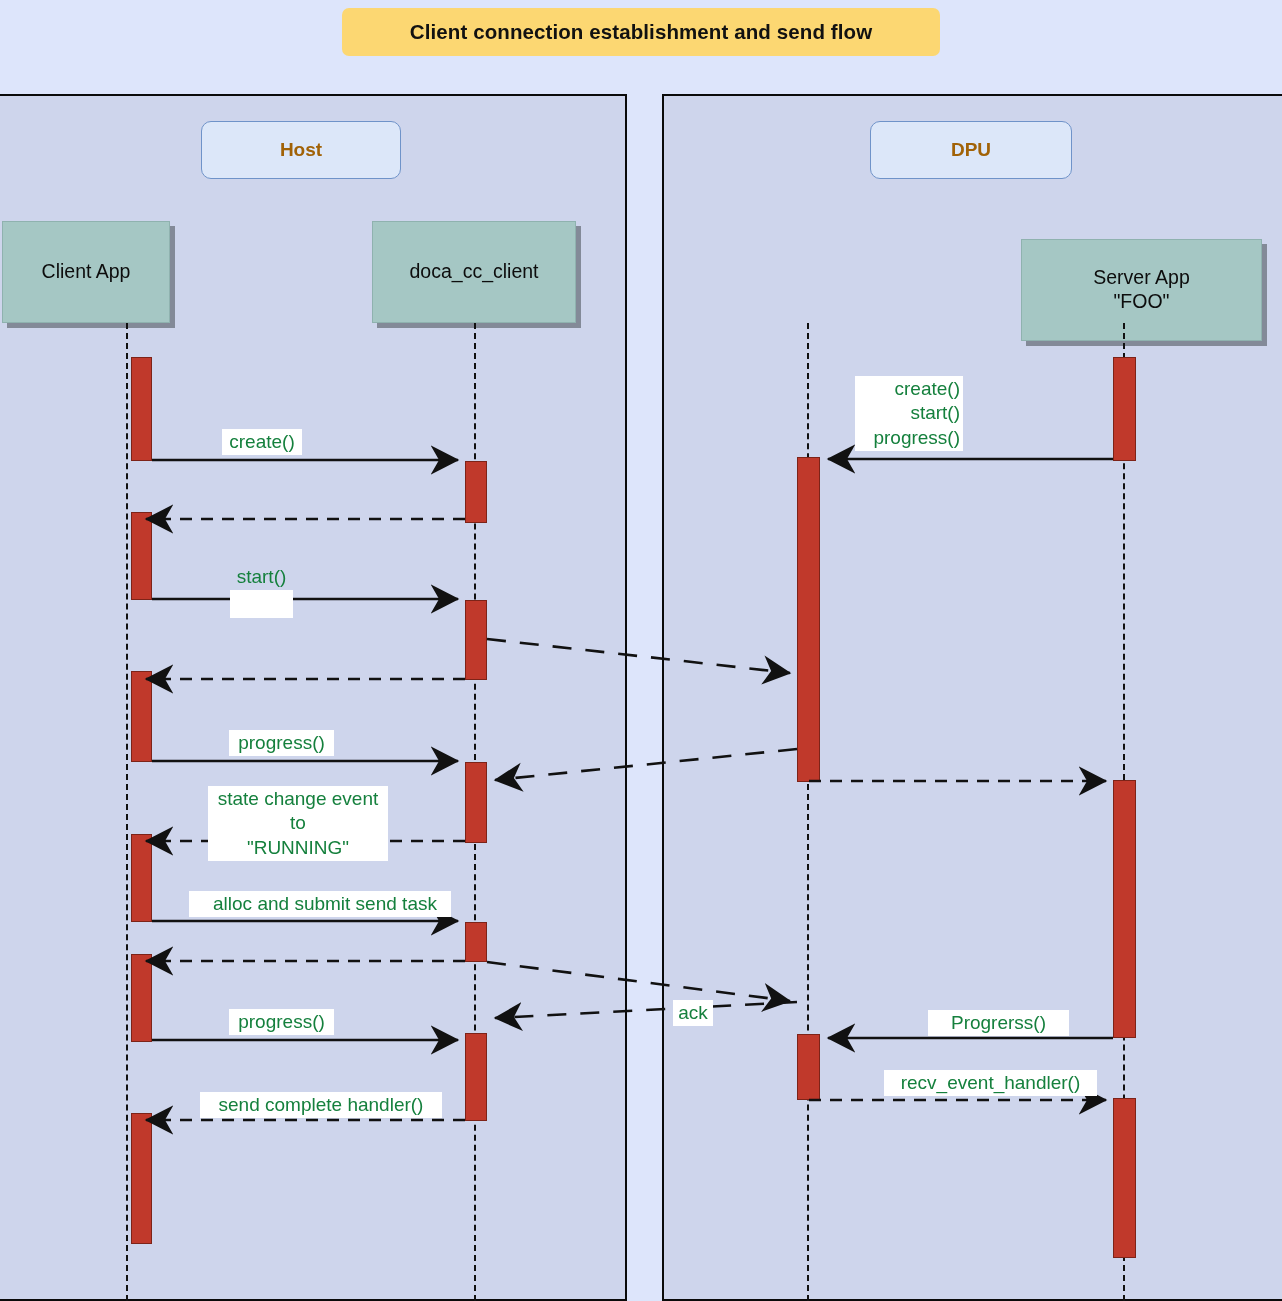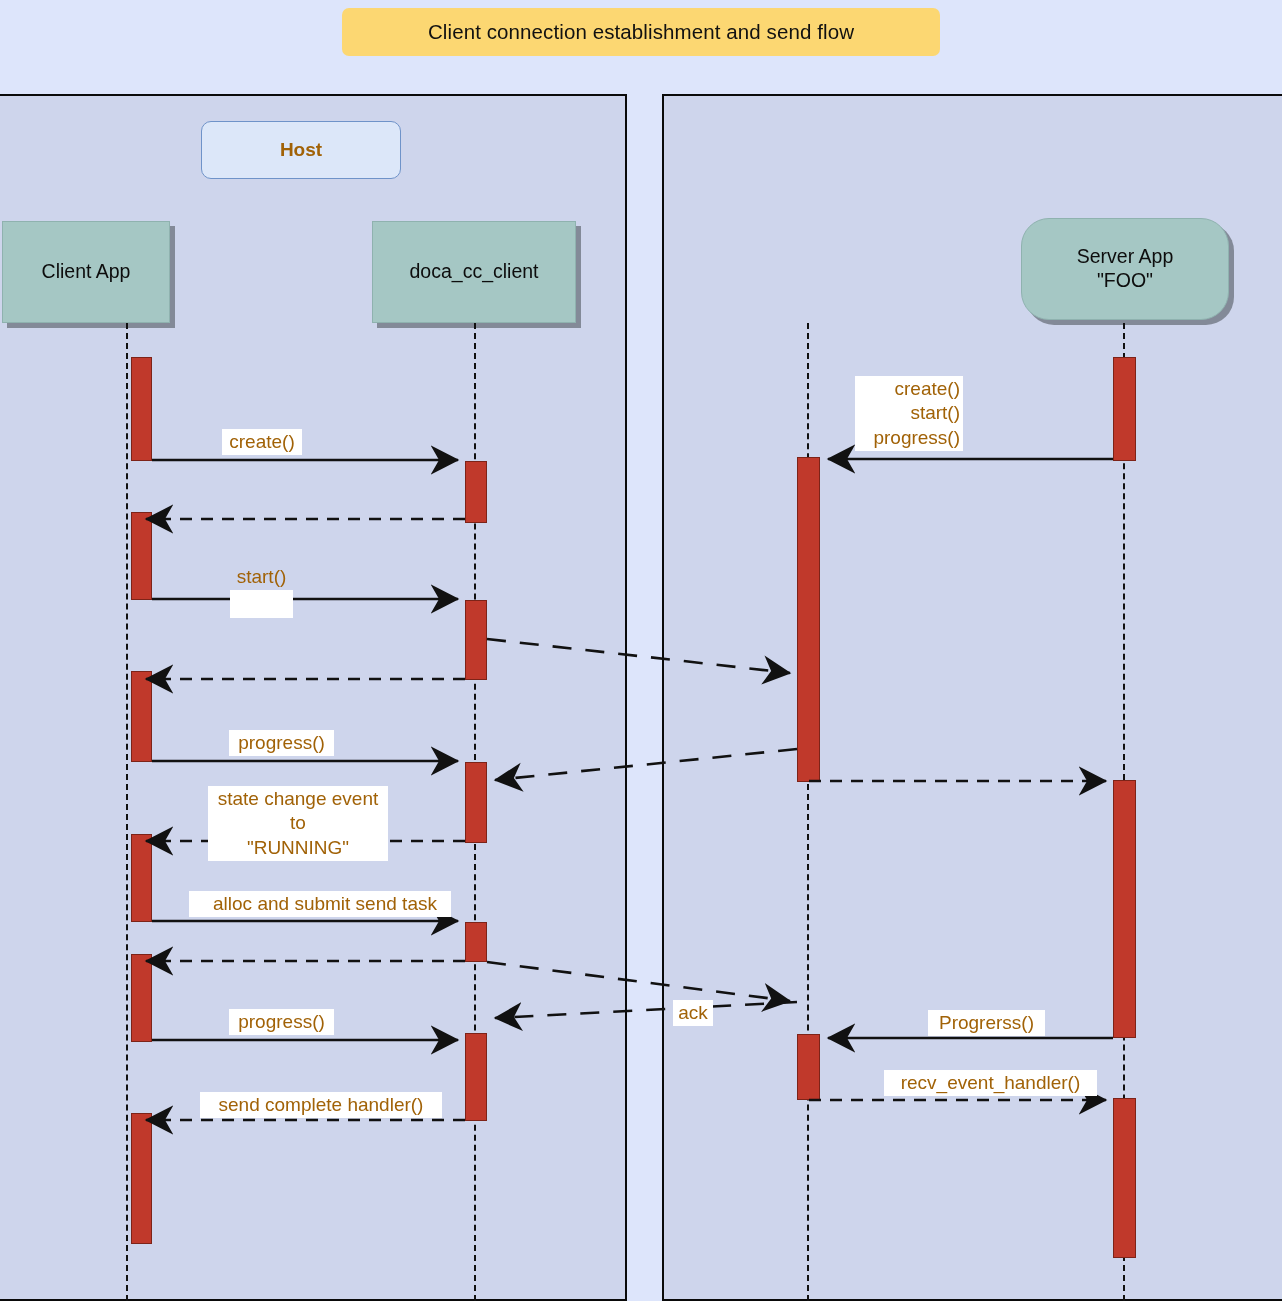--- a/index.html
+++ b/index.html
@@ -25,21 +25,21 @@
     left: 342px;
     top: 8px;
     width: 598px;
     height: 48px;
     background: #fcd772;
     border-radius: 7px;
     display: flex;
     align-items: center;
     justify-content: center;
     font-size: 20.5px;
-    font-weight: normal;
+    font-weight: bold;
     color: #111111;
     letter-spacing: 0.1px;
   }
 
   
   .group-frame {
     background: #ced5ec;
     border: 2.5px solid #0a0a0a;
     box-sizing: border-box;
   }
@@ -72,39 +72,39 @@
     text-align: center;
     font-size: 19.5px;
     color: #0d0d0d;
     line-height: 1.22;
     box-sizing: border-box;
     white-space: pre-line;
   }
   #p-client-app    { left: 2px;   top: 221px; width: 168px; height: 102px; }
   #p-doca-client   { left: 372px;  top: 221px; width: 204px; height: 102px; }
   #p-doca-server   { left: 706px;  top: 221px; width: 206px; height: 102px; }
-  #p-server-app    { left: 1021px; top: 218px; width: 208px; height: 102px; border-radius: 28px; }
+  #p-server-app    { left: 1021px; top: 239px; width: 241px; height: 102px; }
 
   
   .lifeline {
     width: 0;
     border-left: 2.6px dashed #111111;
   }
 
   
   .activation {
     background: #c0392b;
     border: 1.8px solid #7d2318;
     box-sizing: border-box;
   }
 
   
   .msg-label {
     background: #ffffff;
-    color: #a16207;
+    color: #15803d;
     font-size: 19px;
     line-height: 1.28;
     padding: 1px 3px;
     white-space: pre-line;
     box-sizing: border-box;
   }
   .msg-label.center { text-align: center; }
   .msg-label.right  { text-align: right; }
 
   
@@ -121,20 +121,21 @@
 <body>
 
 <div id="root">
 
   <div class="abs title-banner">Client connection establishment and send flow</div>
 
   <div class="abs group-frame" id="group-host"></div>
   <div class="abs group-frame" id="group-dpu"></div>
 
   <div class="abs group-label" id="label-host">Host</div>
+  <div class="abs group-label" id="label-dpu">DPU</div>
 
   <div class="abs participant" id="p-client-app">Client App</div>
   <div class="abs participant" id="p-doca-client">doca_cc_client</div>
   <div class="abs participant" id="p-server-app">Server App
 "FOO"</div>
 
   <div class="abs lifeline" style="left:126px; top:323px; height:978px;"></div>
   <div class="abs lifeline" style="left:474px; top:323px; height:978px;"></div>
   <div class="abs lifeline" style="left:807px; top:323px; height:978px;"></div>
   <div class="abs lifeline" style="left:1123px; top:323px; height:978px;"></div>
@@ -222,19 +223,19 @@
 
   <div class="abs msg-label center" style="left:208px; top:786px; width:180px;">state change event to
 "RUNNING"</div>
 
   <div class="abs msg-label center" style="left:189px; top:891px; width:262px;padding-left:13px;">alloc and submit send task</div>
 
   <div class="abs msg-label center" style="left:673px; top:1000px; width:40px;">ack</div>
 
   <div class="abs msg-label center" style="left:229px; top:1009px; width:105px;">progress()</div>
 
-  <div class="abs msg-label center" style="left:928px; top:1010px; width:117px;">Progrerss()</div>
+  <div class="abs msg-label center" style="left:928px; top:1010px; width:141px;">Progrerss()</div>
 
   <div class="abs msg-label center" style="left:884px; top:1070px; width:213px;">recv_event_handler()</div>
 
   <div class="abs msg-label center" style="left:200px; top:1092px; width:242px;">send complete handler()</div>
 
 </div>
 
 </body></html>

